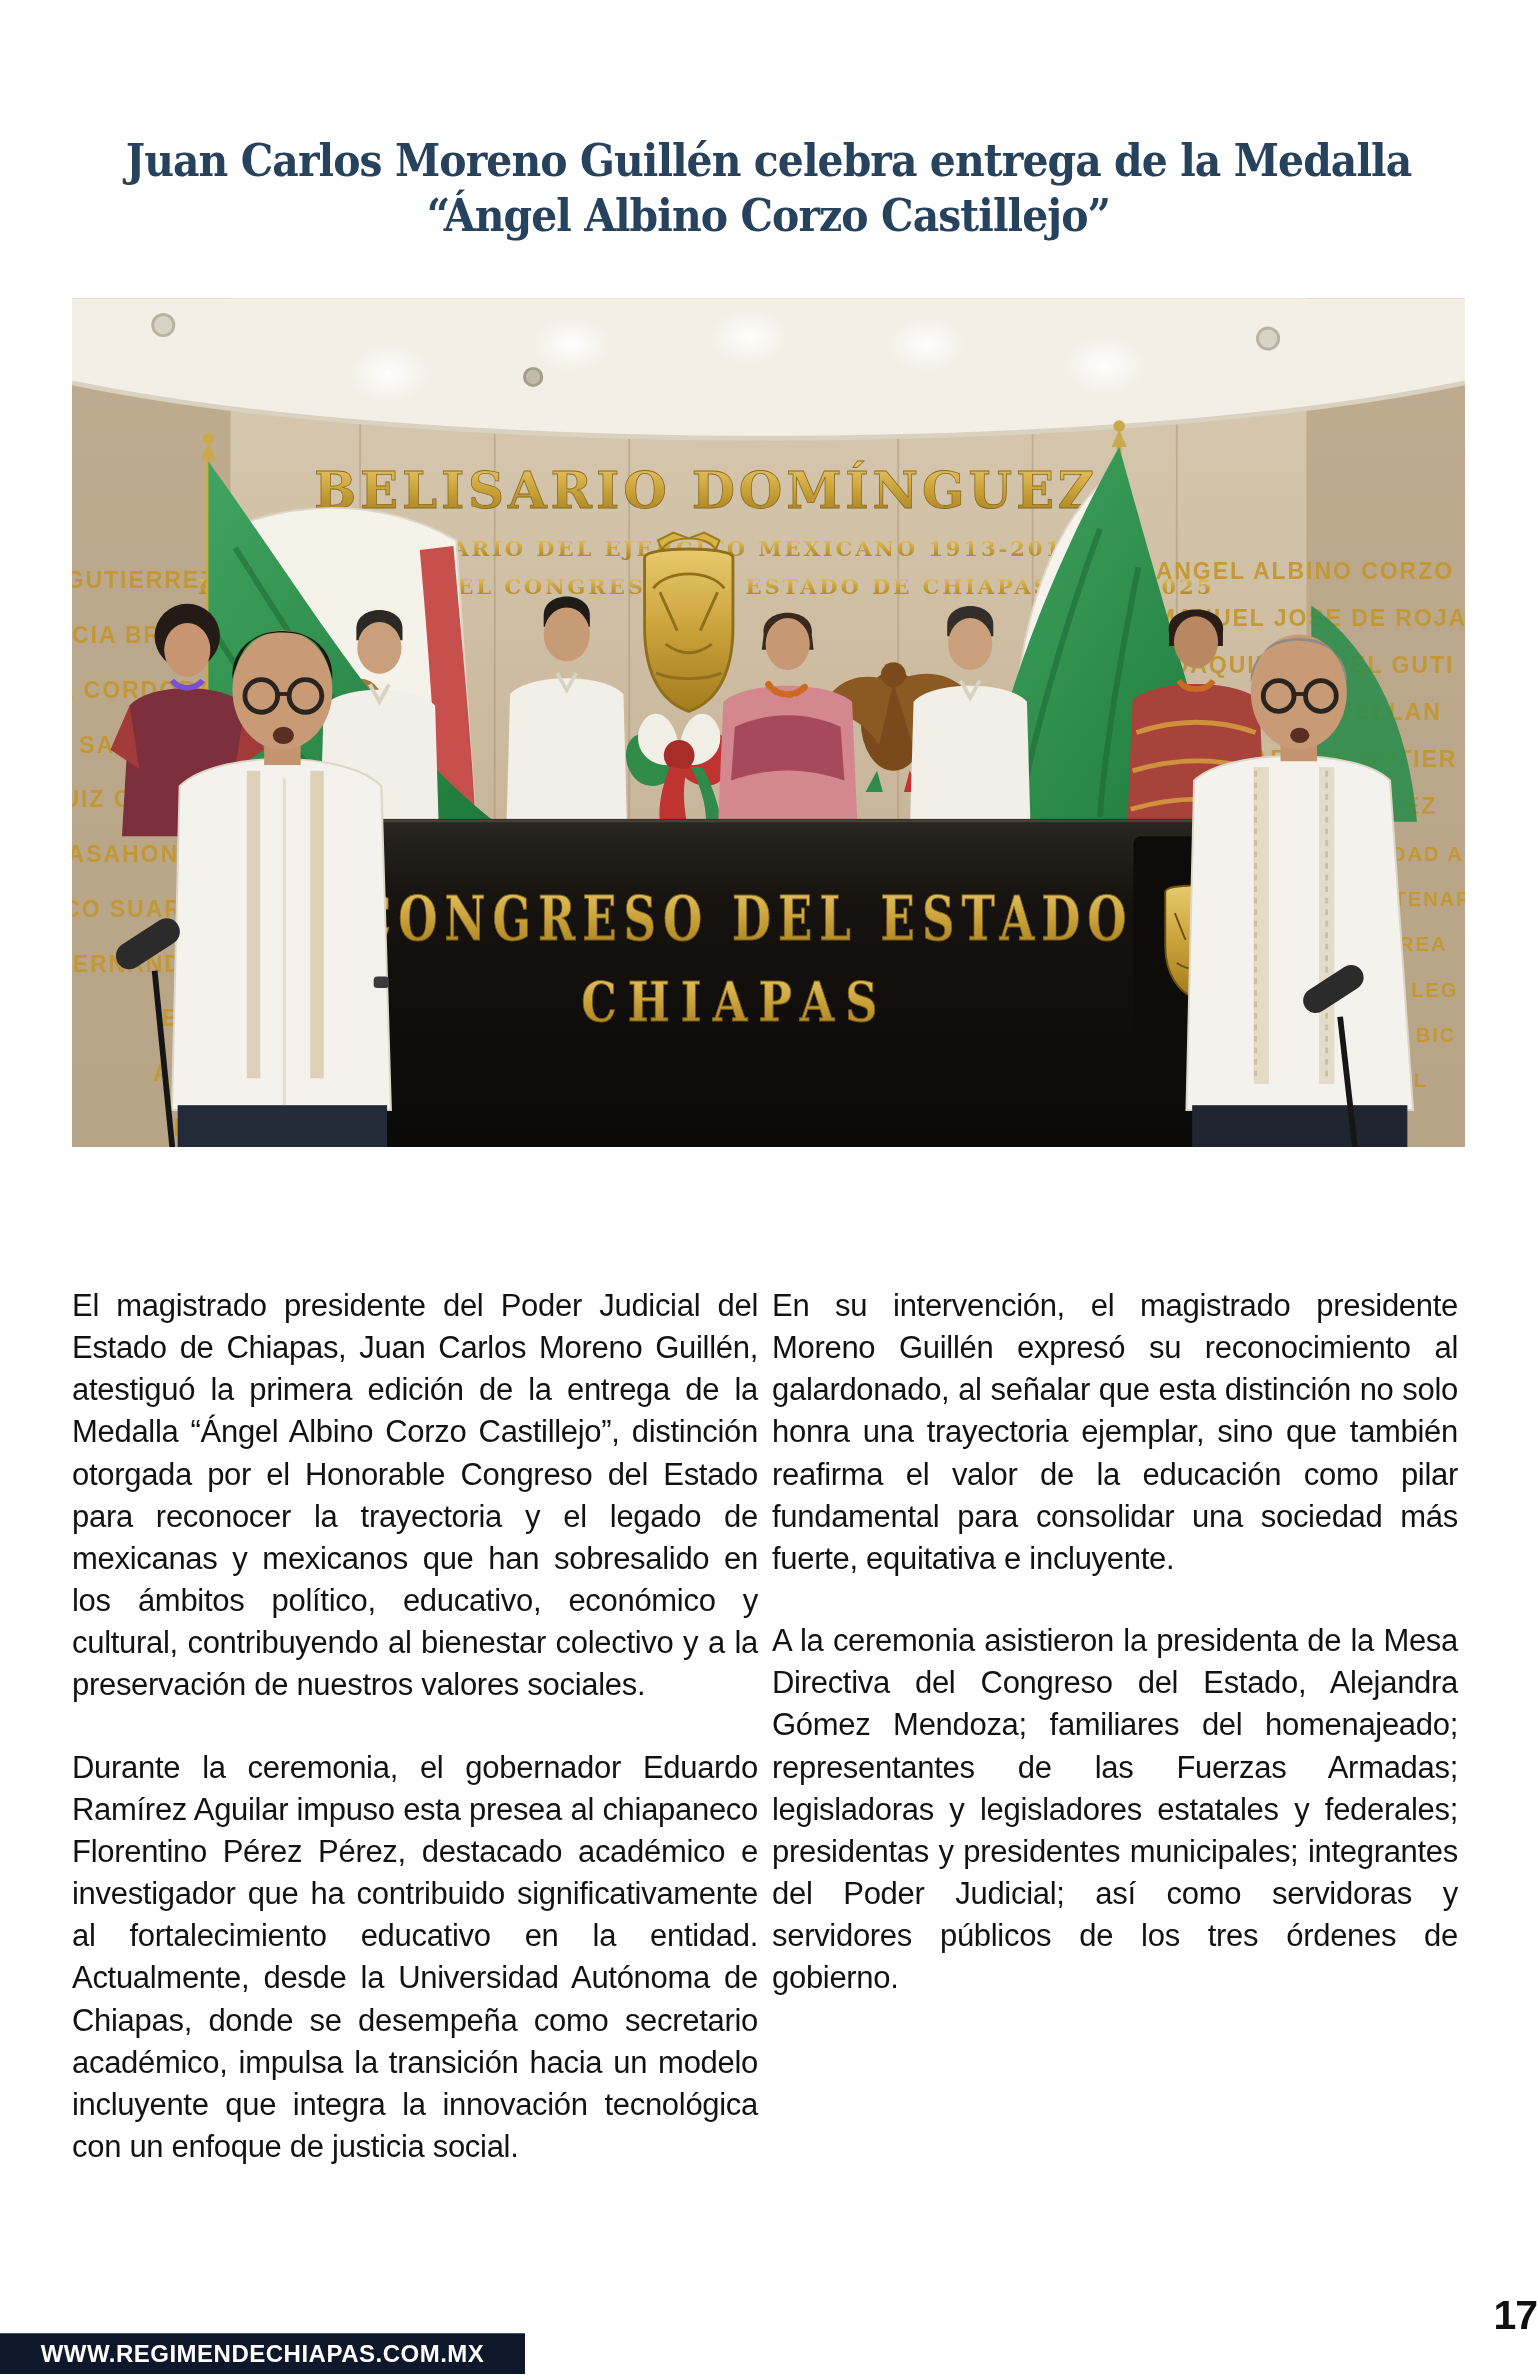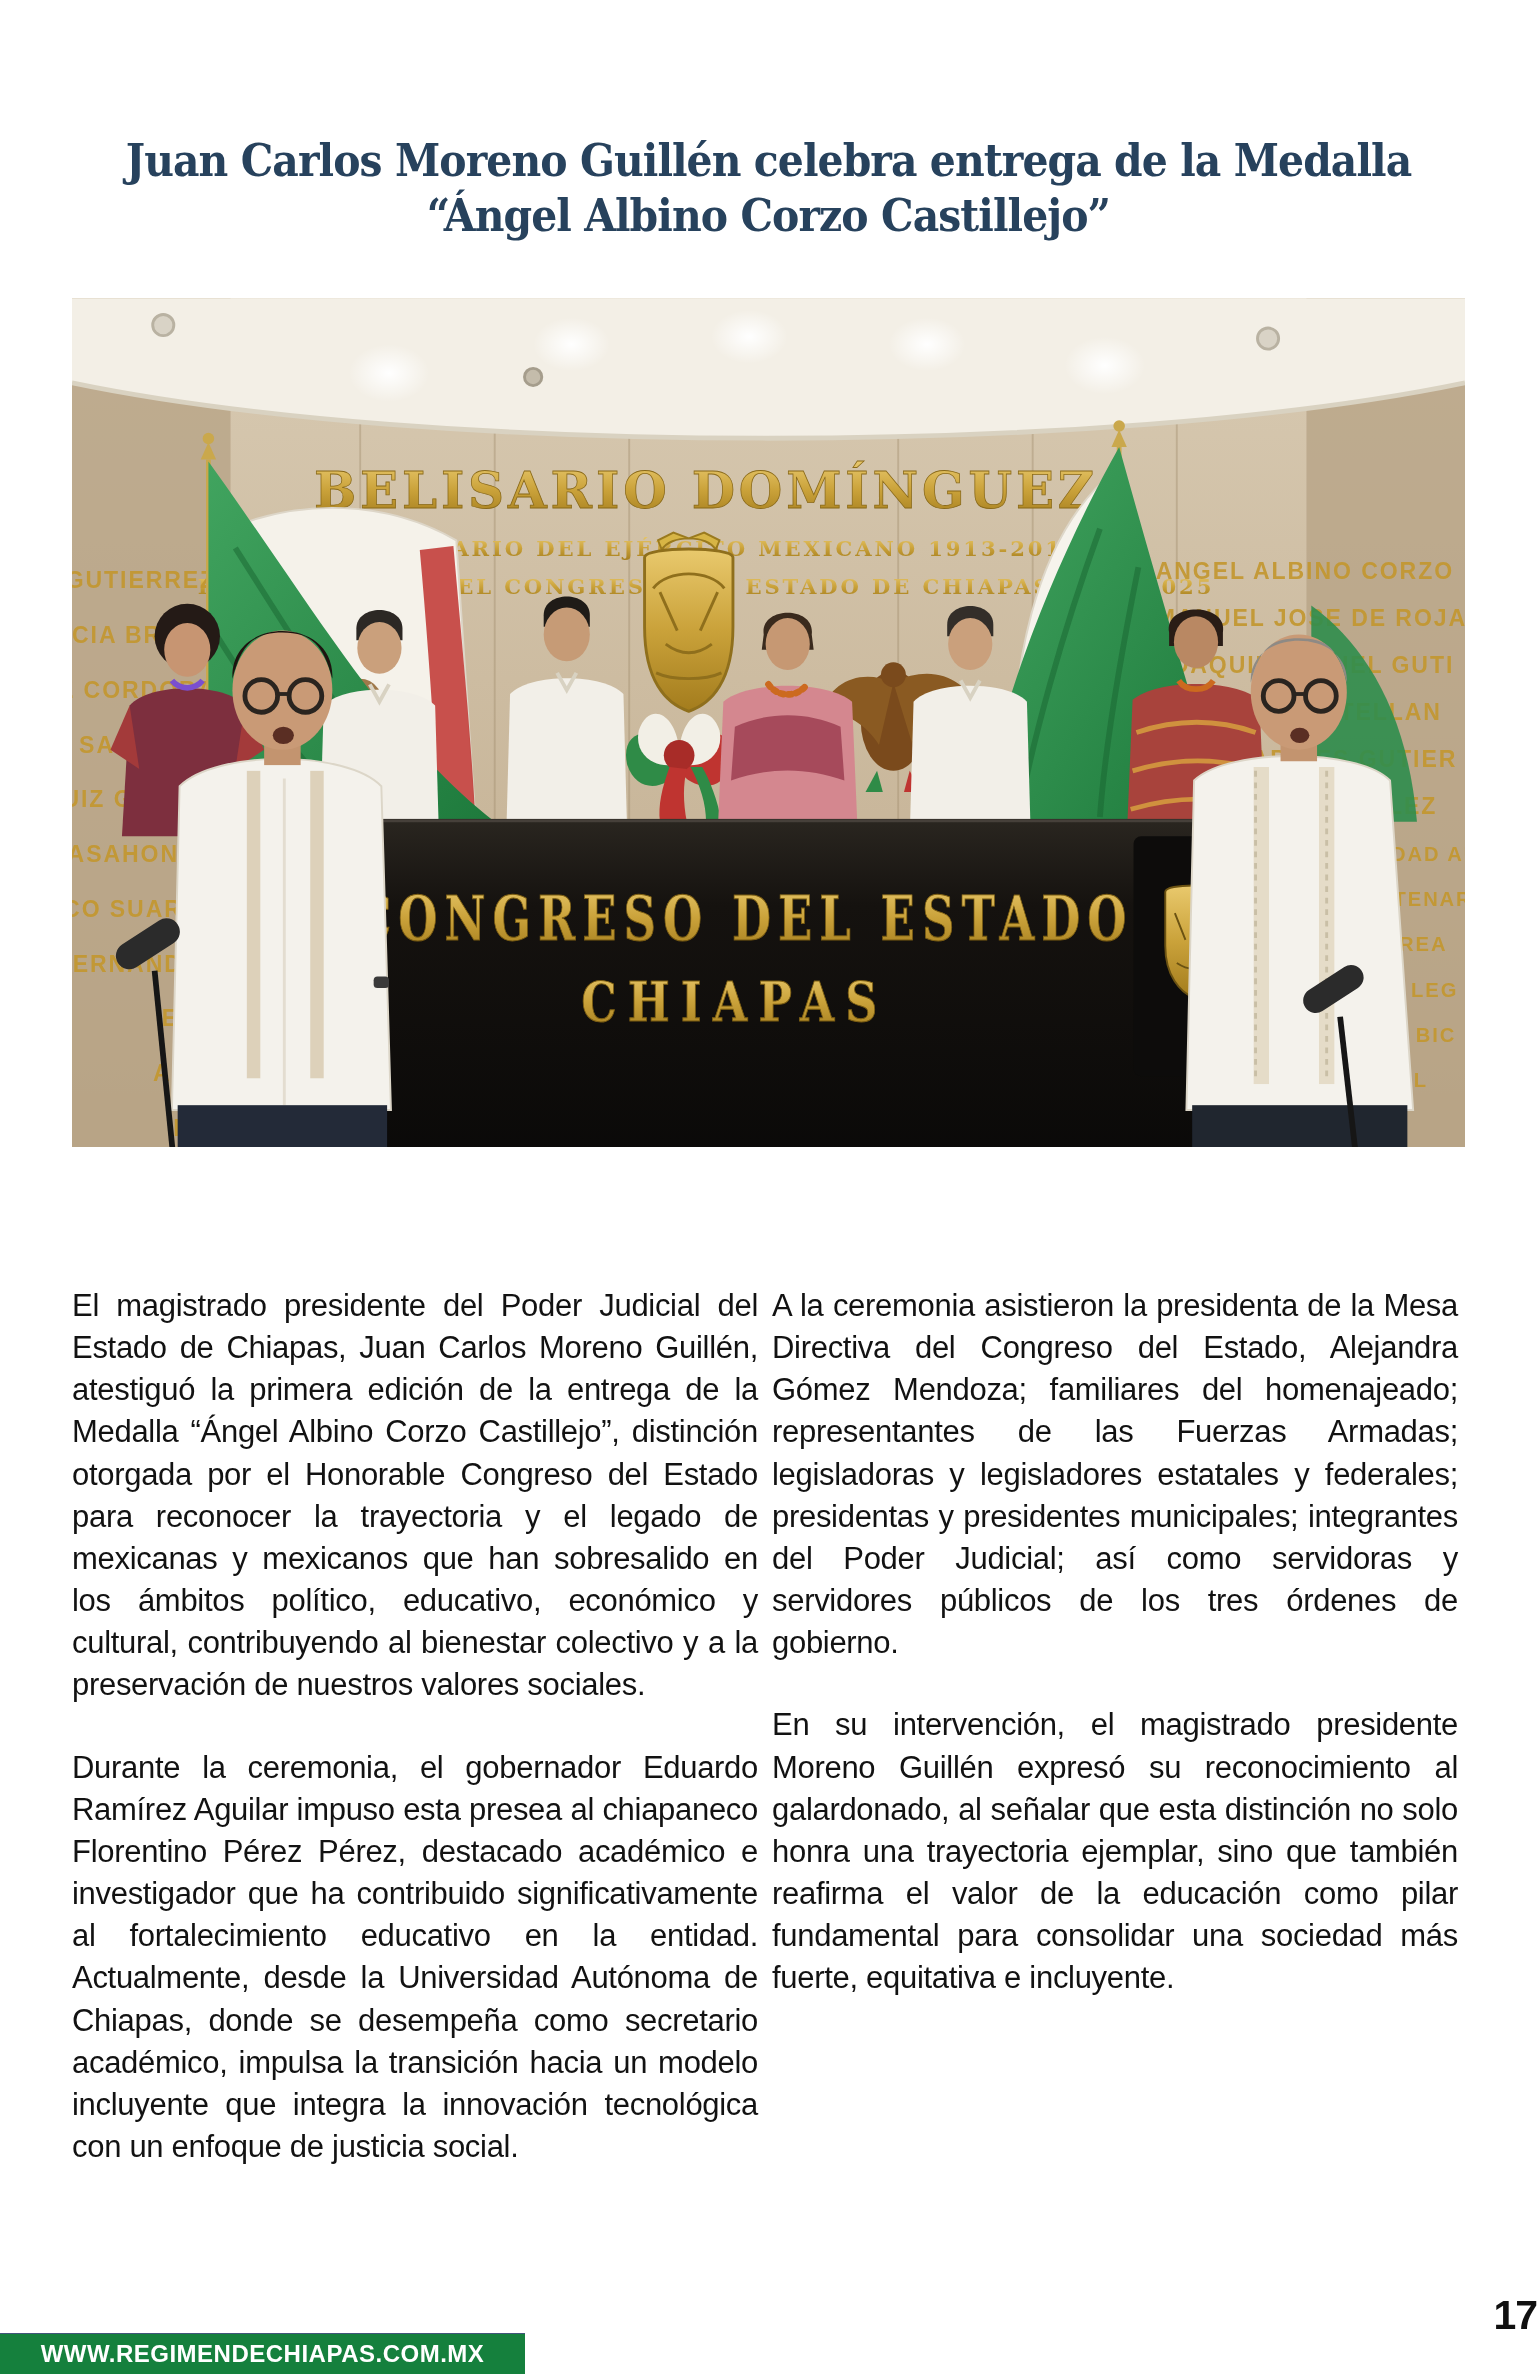--- a/index.html
+++ b/index.html
@@ -20,21 +20,21 @@
 
   .columns{position:absolute;left:72px;top:1285px;width:1393px;display:flex;gap:14px;}
   .col{width:686px;}
   .col p{margin:0 0 40px 0;font-size:31px;line-height:1.36;text-align:justify;
     letter-spacing:-0.3px;color:#121212;hyphens:auto;-webkit-hyphens:auto;}
 
   .page-number{position:absolute;left:0;top:2292px;width:1537px;text-align:right;
     font-size:41px;font-weight:700;color:#101010;letter-spacing:-1px;}
 
   .footer-bar{position:absolute;left:0;top:2333px;width:525px;height:40px;
-    background:#15803d;border-top:1.9px solid #41577a;display:flex;align-items:center;justify-content:center;}
+    background:#0f172a;border-top:1.9px solid #41577a;display:flex;align-items:center;justify-content:center;}
   .footer-bar span{color:#ffffff;font-size:24px;font-weight:700;letter-spacing:0.5px;}
 </style>
 </head>
 <body>
 
 <div class="section-tag">
   <span>POLÍTICA</span>
 </div>
 
 <div class="headline">
@@ -294,22 +294,22 @@
   </g>
 </svg>
 </div>
 
 <div class="columns">
   <div class="col">
     <p>El magistrado presidente del Poder Judicial del Estado de Chiapas, Juan Carlos Moreno Guillén, atestiguó la primera edición de la entrega de la Medalla “Ángel Albino Corzo Castillejo”, distinción otorgada por el Honorable Congreso del Estado para reconocer la trayectoria y el legado de mexicanas y mexicanos que han sobresalido en los ámbitos político, educativo, económico y cultural, contribuyendo al bienestar colectivo y a la preservación de nuestros valores sociales.</p>
     <p>Durante la ceremonia, el gobernador Eduardo Ramírez Aguilar impuso esta presea al chiapaneco Florentino Pérez Pérez, destacado académico e investigador que ha contribuido significativamente al fortalecimiento educativo en la entidad. Actualmente, desde la Universidad Autónoma de Chiapas, donde se desempeña como secretario académico, impulsa la transición hacia un modelo incluyente que integra la innovación tecnológica con un enfoque de justicia social.</p>
   </div>
   <div class="col">
+    <p>En su intervención, el magistrado presidente Moreno Guillén expresó su reconocimiento al galardonado, al señalar que esta distinción no solo honra una trayectoria ejemplar, sino que también reafirma el valor de la educación como pilar fundamental para consolidar una sociedad más fuerte, equitativa e incluyente.</p>
     <p>A la ceremonia asistieron la presidenta de la Mesa Directiva del Congreso del Estado, Alejandra Gómez Mendoza; familiares del homenajeado; representantes de las Fuerzas Armadas; legisladoras y legisladores estatales y federales; presidentas y presidentes municipales; integrantes del Poder Judicial; así como servidoras y servidores públicos de los tres órdenes de gobierno.</p>
-    <p>En su intervención, el magistrado presidente Moreno Guillén expresó su reconocimiento al galardonado, al señalar que esta distinción no solo honra una trayectoria ejemplar, sino que también reafirma el valor de la educación como pilar fundamental para consolidar una sociedad más fuerte, equitativa e incluyente.</p>
   </div>
 </div>
 
 <div class="page-number">17</div>
 
 <div class="footer-bar">
   <span>WWW.REGIMENDECHIAPAS.COM.MX</span>
 </div>
 
 

